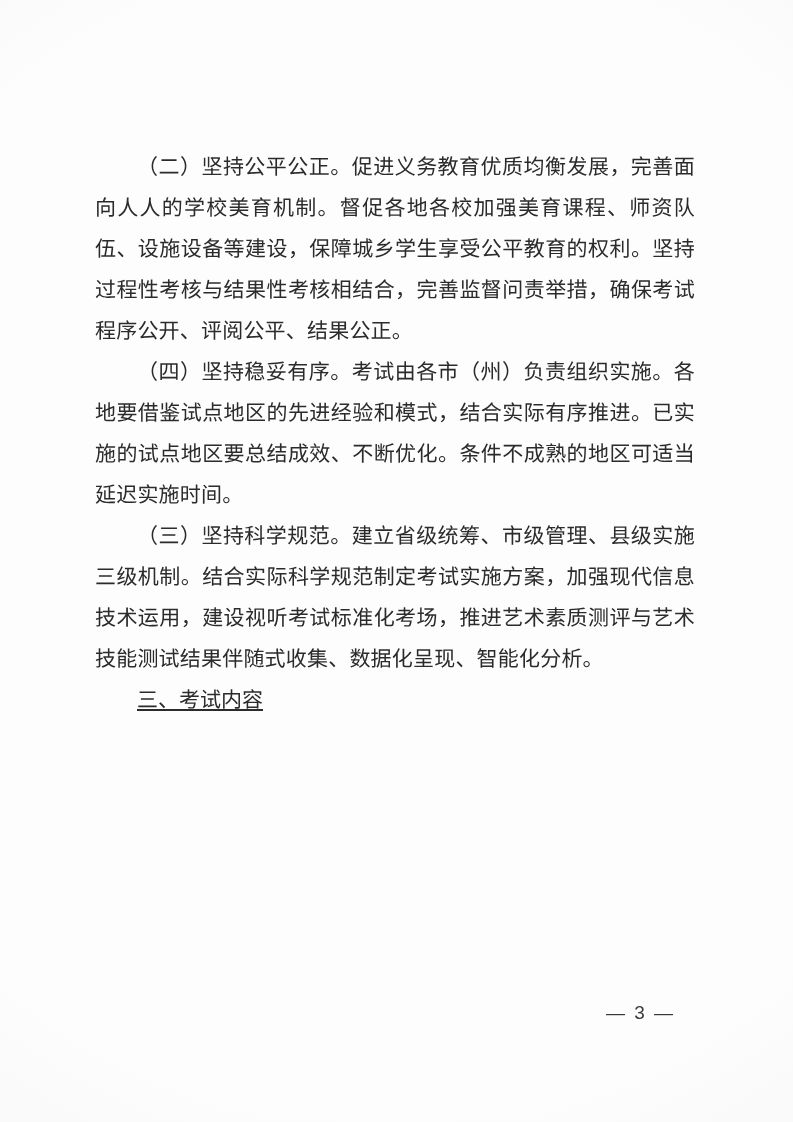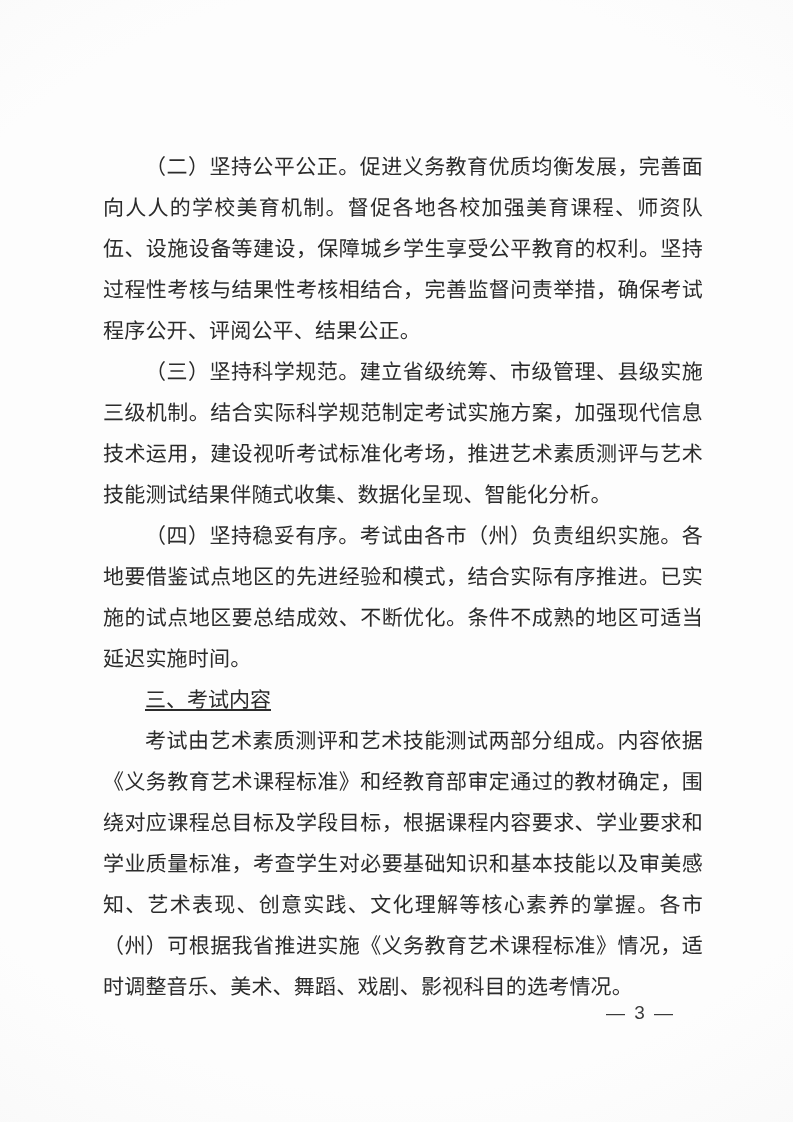--- a/index.html
+++ b/index.html
@@ -13,21 +13,21 @@
     width: 793px;
     height: 1122px;
     margin: 0 auto;
     background:
       radial-gradient(ellipse 130% 90% at 50% 48%, #fdfdfd 55%, #f2f2f2 100%);
     overflow: hidden;
     box-sizing: border-box;
   }
   .text-block {
     position: absolute;
-    left: 103px;
+    left: 95px;
     top: 146px;
     width: 600px;
     color: #2b2b2b;
   }
   .para {
     margin: 0;
     font-size: 21px;
     line-height: 41px;
     text-align: justify;
     text-justify: inter-character;
@@ -53,20 +53,19 @@
     letter-spacing: 2px;
     font-weight: 500;
   }
 </style>
 </head>
 <body>
 
 <div class="page">
   <div class="text-block">
     <p class="para">（二）坚持公平公正。促进义务教育优质均衡发展，完善面向人人的学校美育机制。督促各地各校加强美育课程、师资队伍、设施设备等建设，保障城乡学生享受公平教育的权利。坚持过程性考核与结果性考核相结合，完善监督问责举措，确保考试程序公开、评阅公平、结果公正。</p>
+    <p class="para">（四）坚持稳妥有序。考试由各市（州）负责组织实施。各地要借鉴试点地区的先进经验和模式，结合实际有序推进。已实施的试点地区要总结成效、不断优化。条件不成熟的地区可适当延迟实施时间。</p>
     <p class="para">（三）坚持科学规范。建立省级统筹、市级管理、县级实施三级机制。结合实际科学规范制定考试实施方案，加强现代信息技术运用，建设视听考试标准化考场，推进艺术素质测评与艺术技能测试结果伴随式收集、数据化呈现、智能化分析。</p>
-    <p class="para">（四）坚持稳妥有序。考试由各市（州）负责组织实施。各地要借鉴试点地区的先进经验和模式，结合实际有序推进。已实施的试点地区要总结成效、不断优化。条件不成熟的地区可适当延迟实施时间。</p>
     <h2 class="heading">三、考试内容</h2>
-    <p class="para">考试由艺术素质测评和艺术技能测试两部分组成。内容依据《义务教育艺术课程标准》和经教育部审定通过的教材确定，围绕对应课程总目标及学段目标，根据课程内容要求、学业要求和学业质量标准，考查学生对必要基础知识和基本技能以及审美感知、艺术表现、创意实践、文化理解等核心素养的掌握。各市（州）可根据我省推进实施《义务教育艺术课程标准》情况，适时调整音乐、美术、舞蹈、戏剧、影视科目的选考情况。</p>
   </div>
 
   <div class="page-number">— 3 —</div>
 </div>
 
 </body></html>

